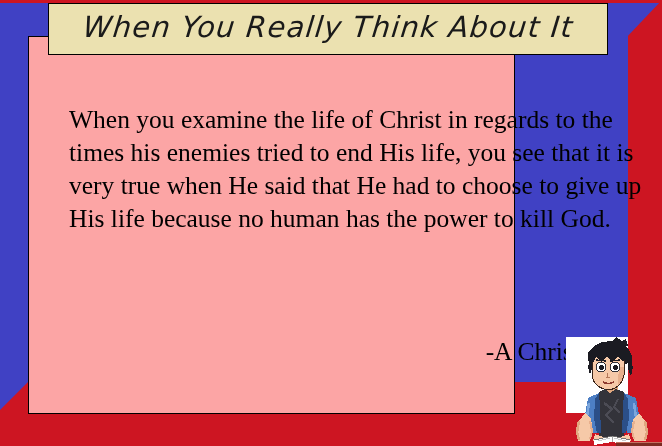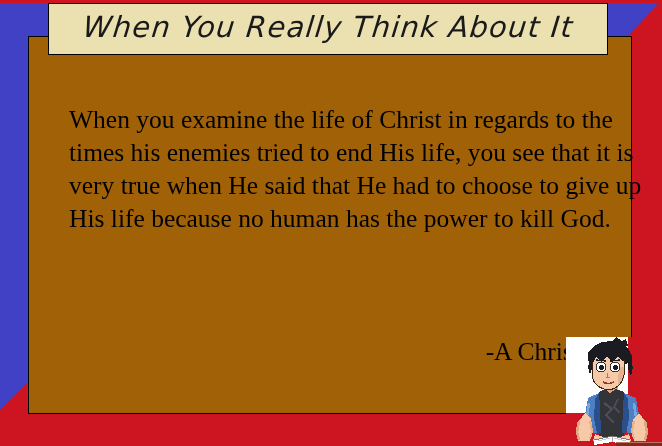--- a/index.html
+++ b/index.html
@@ -55,23 +55,23 @@
     left: 0; top: 0;
     width: 662px; height: 3px;
     background: #cd1522;
   }
 
   
   .content-card {
     position: absolute;
     left: 28px;
     top: 36px;
-    width: 604px;
+    width: 487px;
     height: 378px;
-    background: #a16207;
+    background: #fca5a5;
     border: 1px solid #000000;
     box-sizing: border-box;
   }
 
   
   .title-banner {
     position: absolute;
     left: 48px;
     top: 3px;
     width: 560px;

